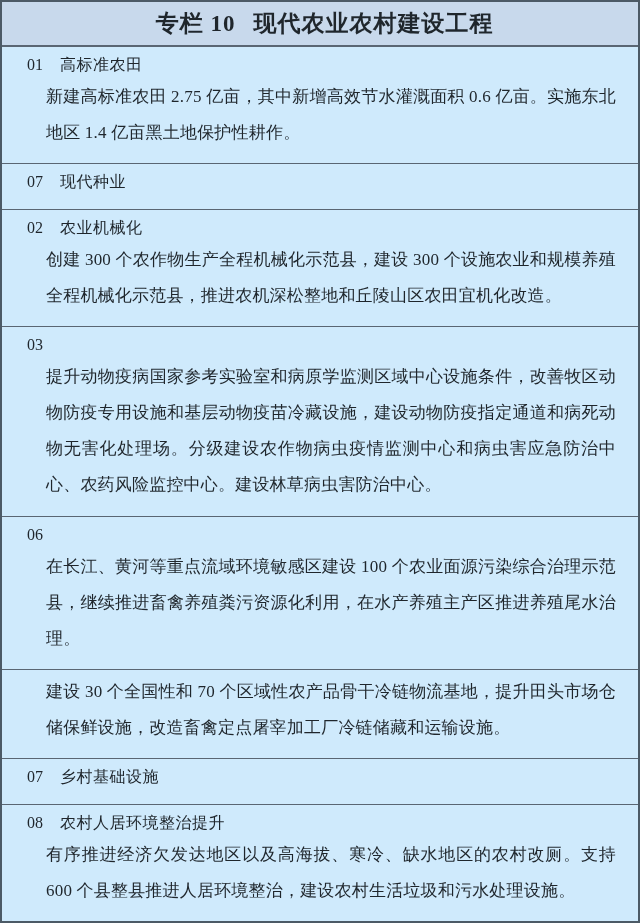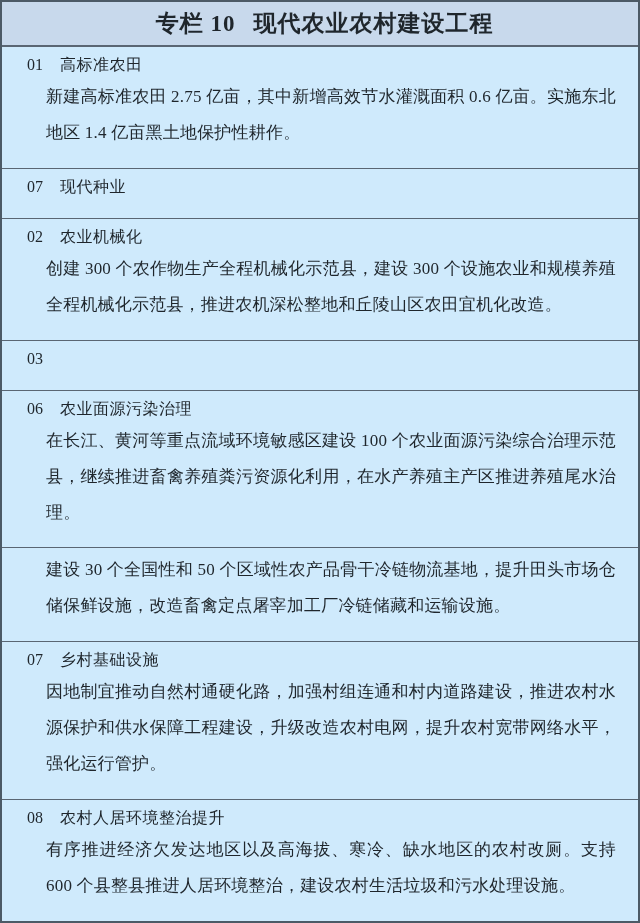--- a/index.html
+++ b/index.html
@@ -96,40 +96,39 @@
         <span class="section-num">02</span>
         <span class="section-title">农业机械化</span>
       </div>
       <div class="section-body">创建 300 个农作物生产全程机械化示范县，建设 300 个设施农业和规模养殖全程机械化示范县，推进农机深松整地和丘陵山区农田宜机化改造。</div>
     </div>
 
     <div class="section">
       <div class="section-title-row">
         <span class="section-num">03</span>
       </div>
+      <div class="section-body">提升动物疫病国家参考实验室和病原学监测区域中心设施条件，改善牧区动物防疫专用设施和基层动物疫苗冷藏设施，建设动物防疫指定通道和病死动物无害化处理场。分级建设农作物病虫疫情监测中心和病虫害应急防治中心、农药风险监控中心。建设林草病虫害防治中心。</div>
     </div>
 
     <div class="section">
       <div class="section-title-row">
         <span class="section-num">06</span>
-        <span class="section-title">农业面源污染治理</span>
       </div>
       <div class="section-body">在长江、黄河等重点流域环境敏感区建设 100 个农业面源污染综合治理示范县，继续推进畜禽养殖粪污资源化利用，在水产养殖主产区推进养殖尾水治理。</div>
     </div>
 
     <div class="section">
-      <div class="section-body">建设 30 个全国性和 50 个区域性农产品骨干冷链物流基地，提升田头市场仓储保鲜设施，改造畜禽定点屠宰加工厂冷链储藏和运输设施。</div>
+      <div class="section-body">建设 30 个全国性和 70 个区域性农产品骨干冷链物流基地，提升田头市场仓储保鲜设施，改造畜禽定点屠宰加工厂冷链储藏和运输设施。</div>
     </div>
 
     <div class="section">
       <div class="section-title-row">
         <span class="section-num">07</span>
         <span class="section-title">乡村基础设施</span>
       </div>
-      <div class="section-body">因地制宜推动自然村通硬化路，加强村组连通和村内道路建设，推进农村水源保护和供水保障工程建设，升级改造农村电网，提升农村宽带网络水平，强化运行管护。</div>
     </div>
 
     <div class="section">
       <div class="section-title-row">
         <span class="section-num">08</span>
         <span class="section-title">农村人居环境整治提升</span>
       </div>
       <div class="section-body">有序推进经济欠发达地区以及高海拔、寒冷、缺水地区的农村改厕。支持 600 个县整县推进人居环境整治，建设农村生活垃圾和污水处理设施。</div>
     </div>
 

